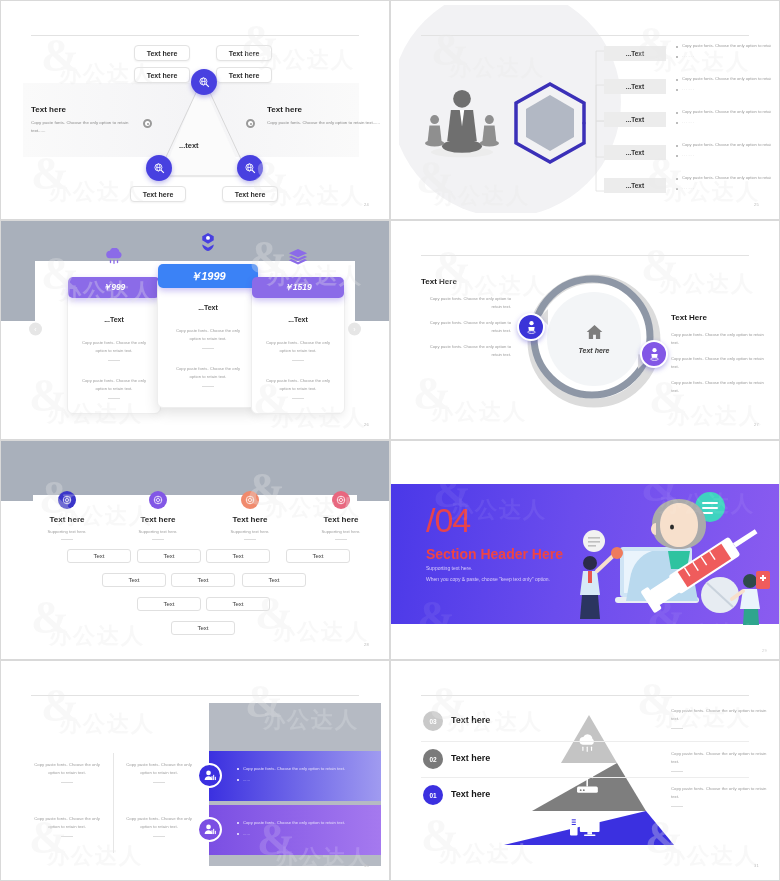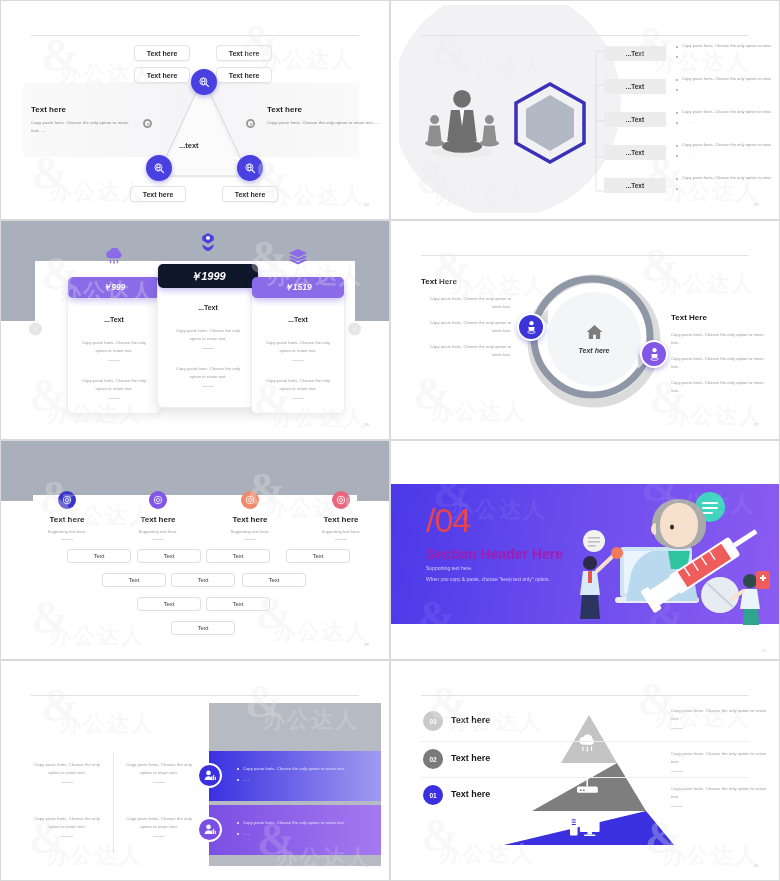--- a/index.html
+++ b/index.html
@@ -112,21 +112,21 @@
   .s5-s { font-size:4.2px; color:#9f9f9f; margin-top:5px;}
   .pill { position:absolute; height:14px; border:1px solid #e0e0e0; border-radius:3px;
           background:#fff; font-size:6px; color:#3b3b3b; display:flex; align-items:center;
           justify-content:center;}
 
   
   .s6-band { position:absolute; left:0; top:43px; right:0; height:140px;
              background:linear-gradient(100deg,#4a38e8 0%,#6a4ced 45%,#8b5cf0 100%);}
   .s6-num { position:absolute; left:35px; top:60px; font-size:34px; color:#ef4444; font-weight:400;
             letter-spacing:-1px; opacity:.95;}
-  .s6-h   { position:absolute; left:35px; top:105px; font-size:14px; color:#a21caf; font-weight:700;}
+  .s6-h   { position:absolute; left:35px; top:105px; font-size:14px; color:#ef4444; font-weight:700;}
   .s6-s1  { position:absolute; left:35px; top:124px; font-size:5px; color:#d9cdfa;}
   .s6-s2  { position:absolute; left:35px; top:135px; font-size:5px; color:#d9cdfa;}
   .s6-art { position:absolute; right:4px; top:44px; width:215px; height:140px;}
 
   
   .s7-gray { position:absolute; left:200px; top:38px; right:0; bottom:8px; background:#b5bac3;}
   .s7-b1 { position:absolute; left:200px; top:86px; right:0; height:50px;
            background:linear-gradient(90deg,#3b30e0,#a09bf0);}
   .s7-b2 { position:absolute; left:200px; top:140px; right:0; height:50px;
            background:linear-gradient(90deg,#7b4fe3,#a579ef);}
@@ -340,21 +340,21 @@
       </div>
 
       <div class="pcard mid" style="left:148px;">
         <div class="p-ico" style="top:-46px">
           <svg width="18" height="20" viewBox="0 0 22 24" fill="#4840e0">
             <path d="M11 1 4 5v5l7 4 7-4V5z"></path>
               <circle cx="11" cy="7" r="2.4" fill="#fff"></circle>
             <path d="M4 15c0 4 3.5 7 7 8 3.5-1 7-4 7-8l-7 4z"></path>
           </svg>
         </div>
-        <div class="pbadge" style="background:#0f172a">￥1999</div>
+        <div class="pbadge" style="background:#3b82f6">￥1999</div>
         <div class="p-ttl">...Text</div>
         <div class="p-body">
           <span>Copy paste fonts. Choose the only option to retain text.</span>
           <div class="p-dash"></div>
         </div>
         <div class="p-body">
           <span>Copy paste fonts. Choose the only option to retain text.</span>
           <div class="p-dash"></div>
         </div>
         <div style="height:20px"></div>

